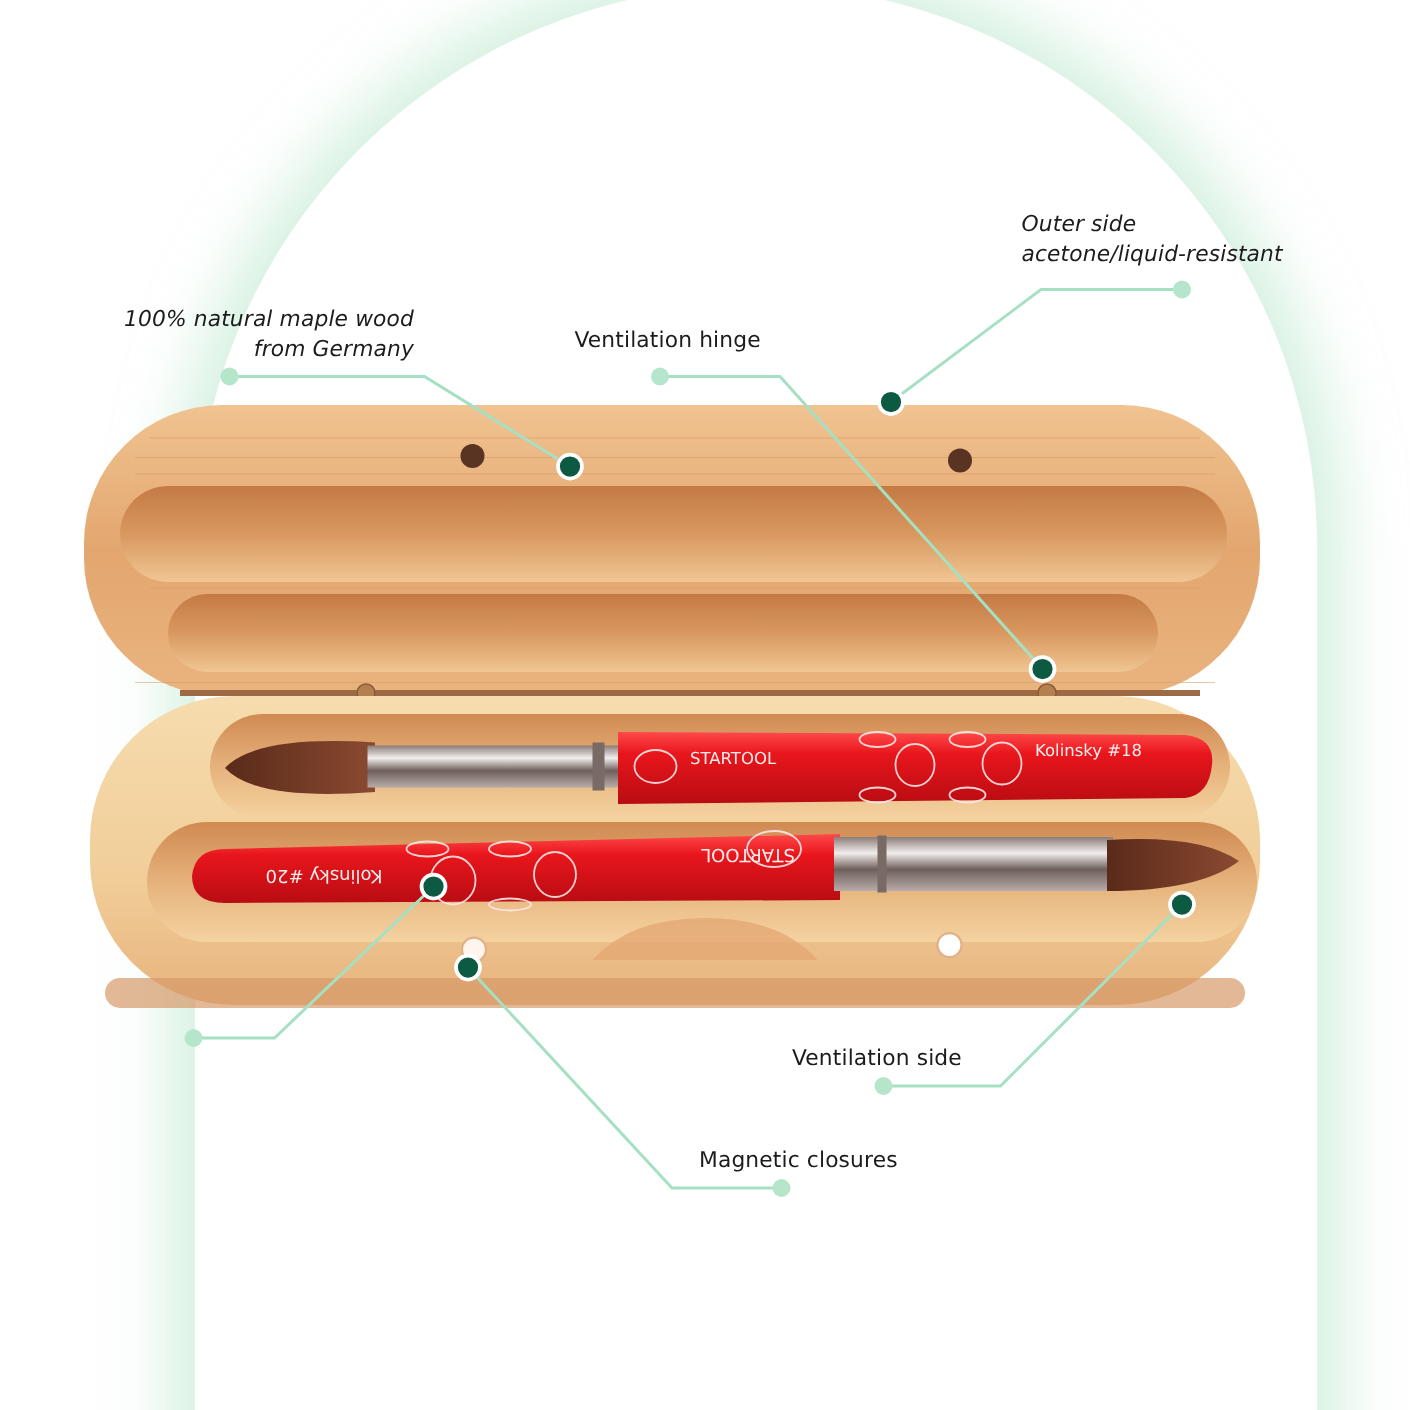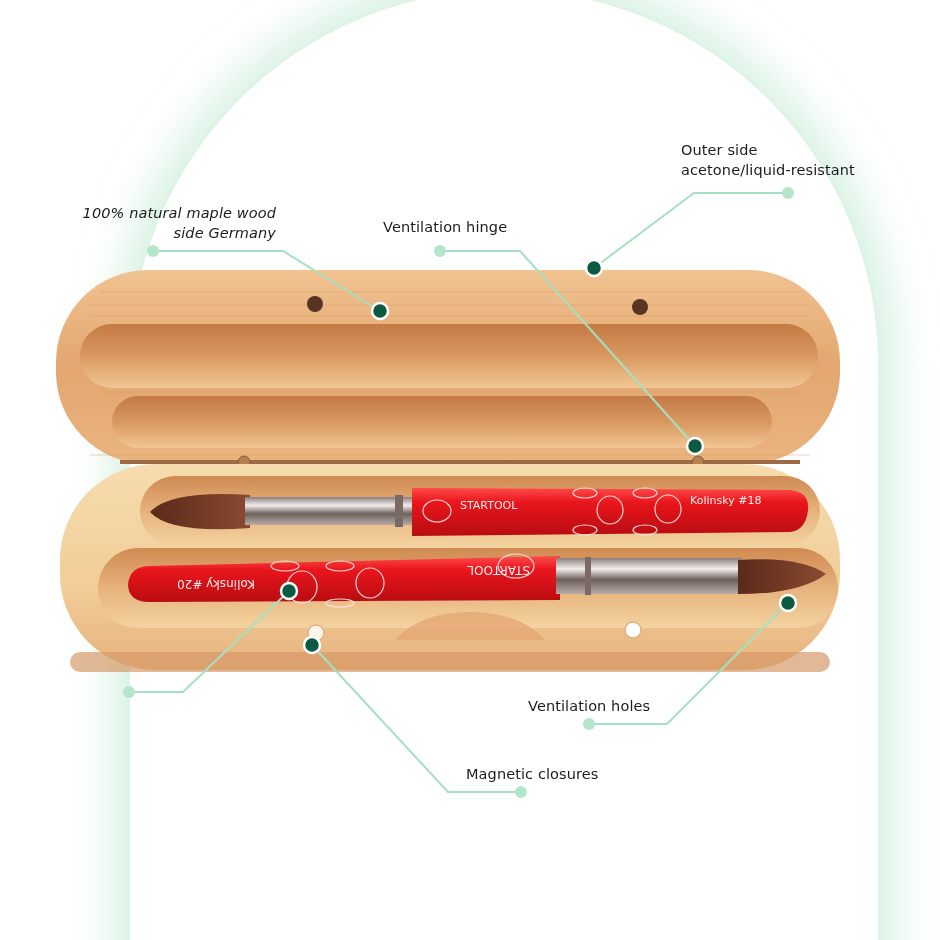--- a/index.html
+++ b/index.html
@@ -165,33 +165,33 @@
       <circle cx="695" cy="446" r="8"></circle>
       <circle cx="594" cy="268" r="8"></circle>
       <circle cx="289" cy="591" r="8"></circle>
       <circle cx="788" cy="603" r="8"></circle>
       <circle cx="312" cy="645" r="8"></circle>
     </g>
   </svg>
 
   <div class="label right" style="left:58px; top:203px; width:218px;">
     <div>100% natural maple wood</div>
-    <div>side Germany</div>
+    <div>from Germany</div>
   </div>
 
   <div class="label" style="left:383px; top:217px;">
     <div>Ventilation hinge</div>
   </div>
 
-  <div class="label" style="left:681px; top:140px;">
+  <div class="label" style="left:681px; top:140px;font-style:italic;">
     <div>Outer side</div>
     <div>acetone/liquid-resistant</div>
   </div>
 
 
   <div class="label" style="left:528px; top:696px;">
-    <div>Ventilation holes</div>
+    <div>Ventilation side</div>
   </div>
 
   <div class="label" style="left:466px; top:764px;">
     <div>Magnetic closures</div>
   </div>
 </div>
 
 </body></html>

